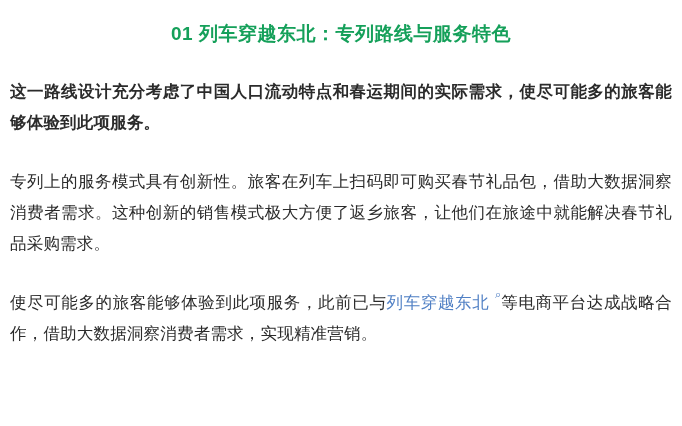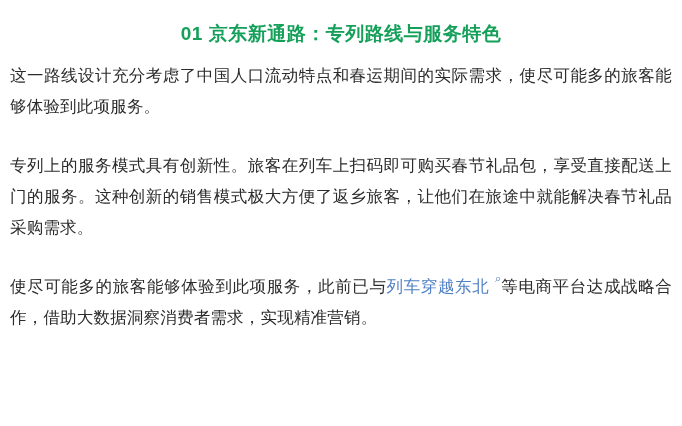--- a/index.html
+++ b/index.html
@@ -37,21 +37,21 @@
   .body-block {
     color: #2b2b2b;
     font-size: 16.5px;
     line-height: 31px;
     letter-spacing: 0.2px;
     text-align: justify;
     margin: 0;
     padding: 0 2px;
   }
   .p1 { margin-top: 26px; }
-  .p2 { margin-top: 12px; }
+  .p2 { margin-top: 28px; font-weight: bold; }
   .p3 { margin-top: 28px; }
   .p4 { margin-top: 28px; }
   .link {
     color: #4f7fc4;
     text-decoration: none;
     position: relative;
     padding-right: 12px;
   }
   .link .search-glyph {
     position: absolute;
@@ -61,23 +61,23 @@
     color: #4f7fc4;
     line-height: 1;
   }
 </style>
 </head>
 <body>
 
 <div class="page">
 
   <h2 class="section-heading">
-    <span class="num">01</span><span>京东新通路：专列路线与服务特色</span>
+    <span class="num">01</span><span>列车穿越东北：专列路线与服务特色</span>
   </h2>
 
 
   <p class="body-block p2">这一路线设计充分考虑了中国人口流动特点和春运期间的实际需求，使尽可能多的旅客能够体验到此项服务。</p>
 
-  <p class="body-block p3">专列上的服务模式具有创新性。旅客在列车上扫码即可购买春节礼品包，享受直接配送上门的服务。这种创新的销售模式极大方便了返乡旅客，让他们在旅途中就能解决春节礼品采购需求。</p>
+  <p class="body-block p3">专列上的服务模式具有创新性。旅客在列车上扫码即可购买春节礼品包，借助大数据洞察消费者需求。这种创新的销售模式极大方便了返乡旅客，让他们在旅途中就能解决春节礼品采购需求。</p>
 
   <p class="body-block p4"><span>使尽可能多的旅客能够体验到此项服务，此前已与</span><a class="link" href="#"><span>列车穿越东北</span><span class="search-glyph">⌕</span></a><span>等电商平台达成战略合作，借助大数据洞察消费者需求，实现精准营销。</span></p>
 
 </div>
 
 </body></html>

